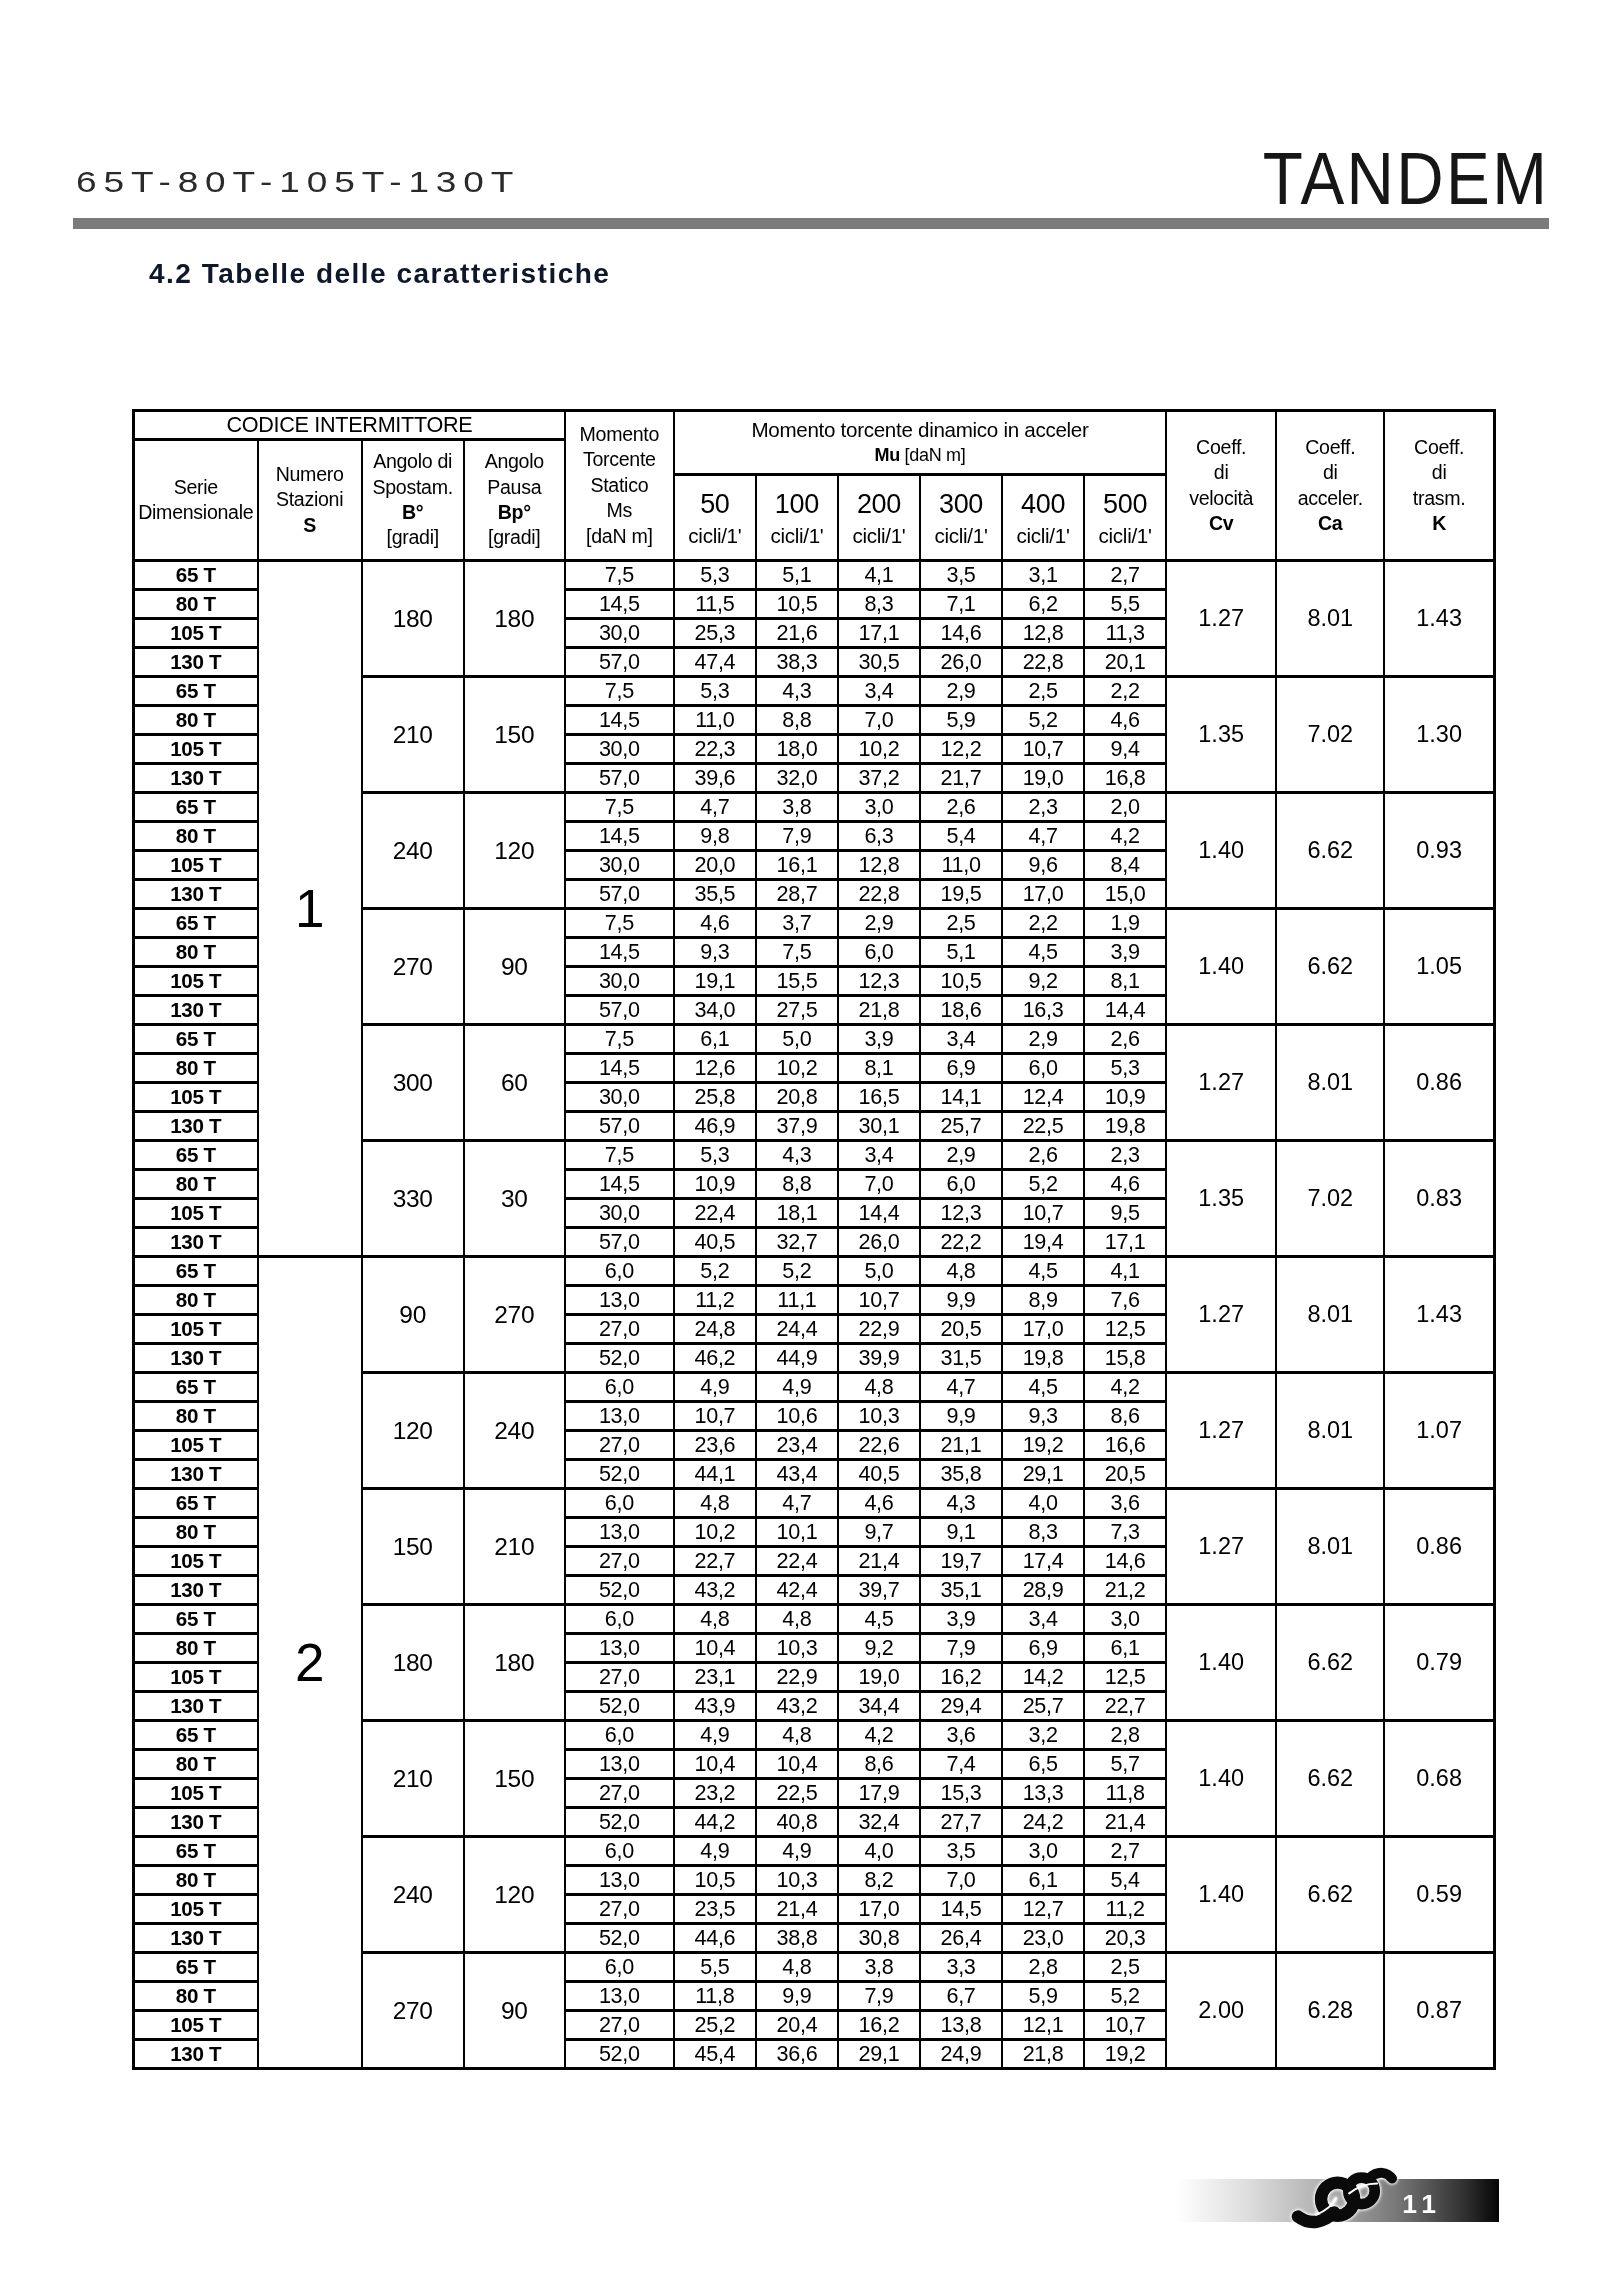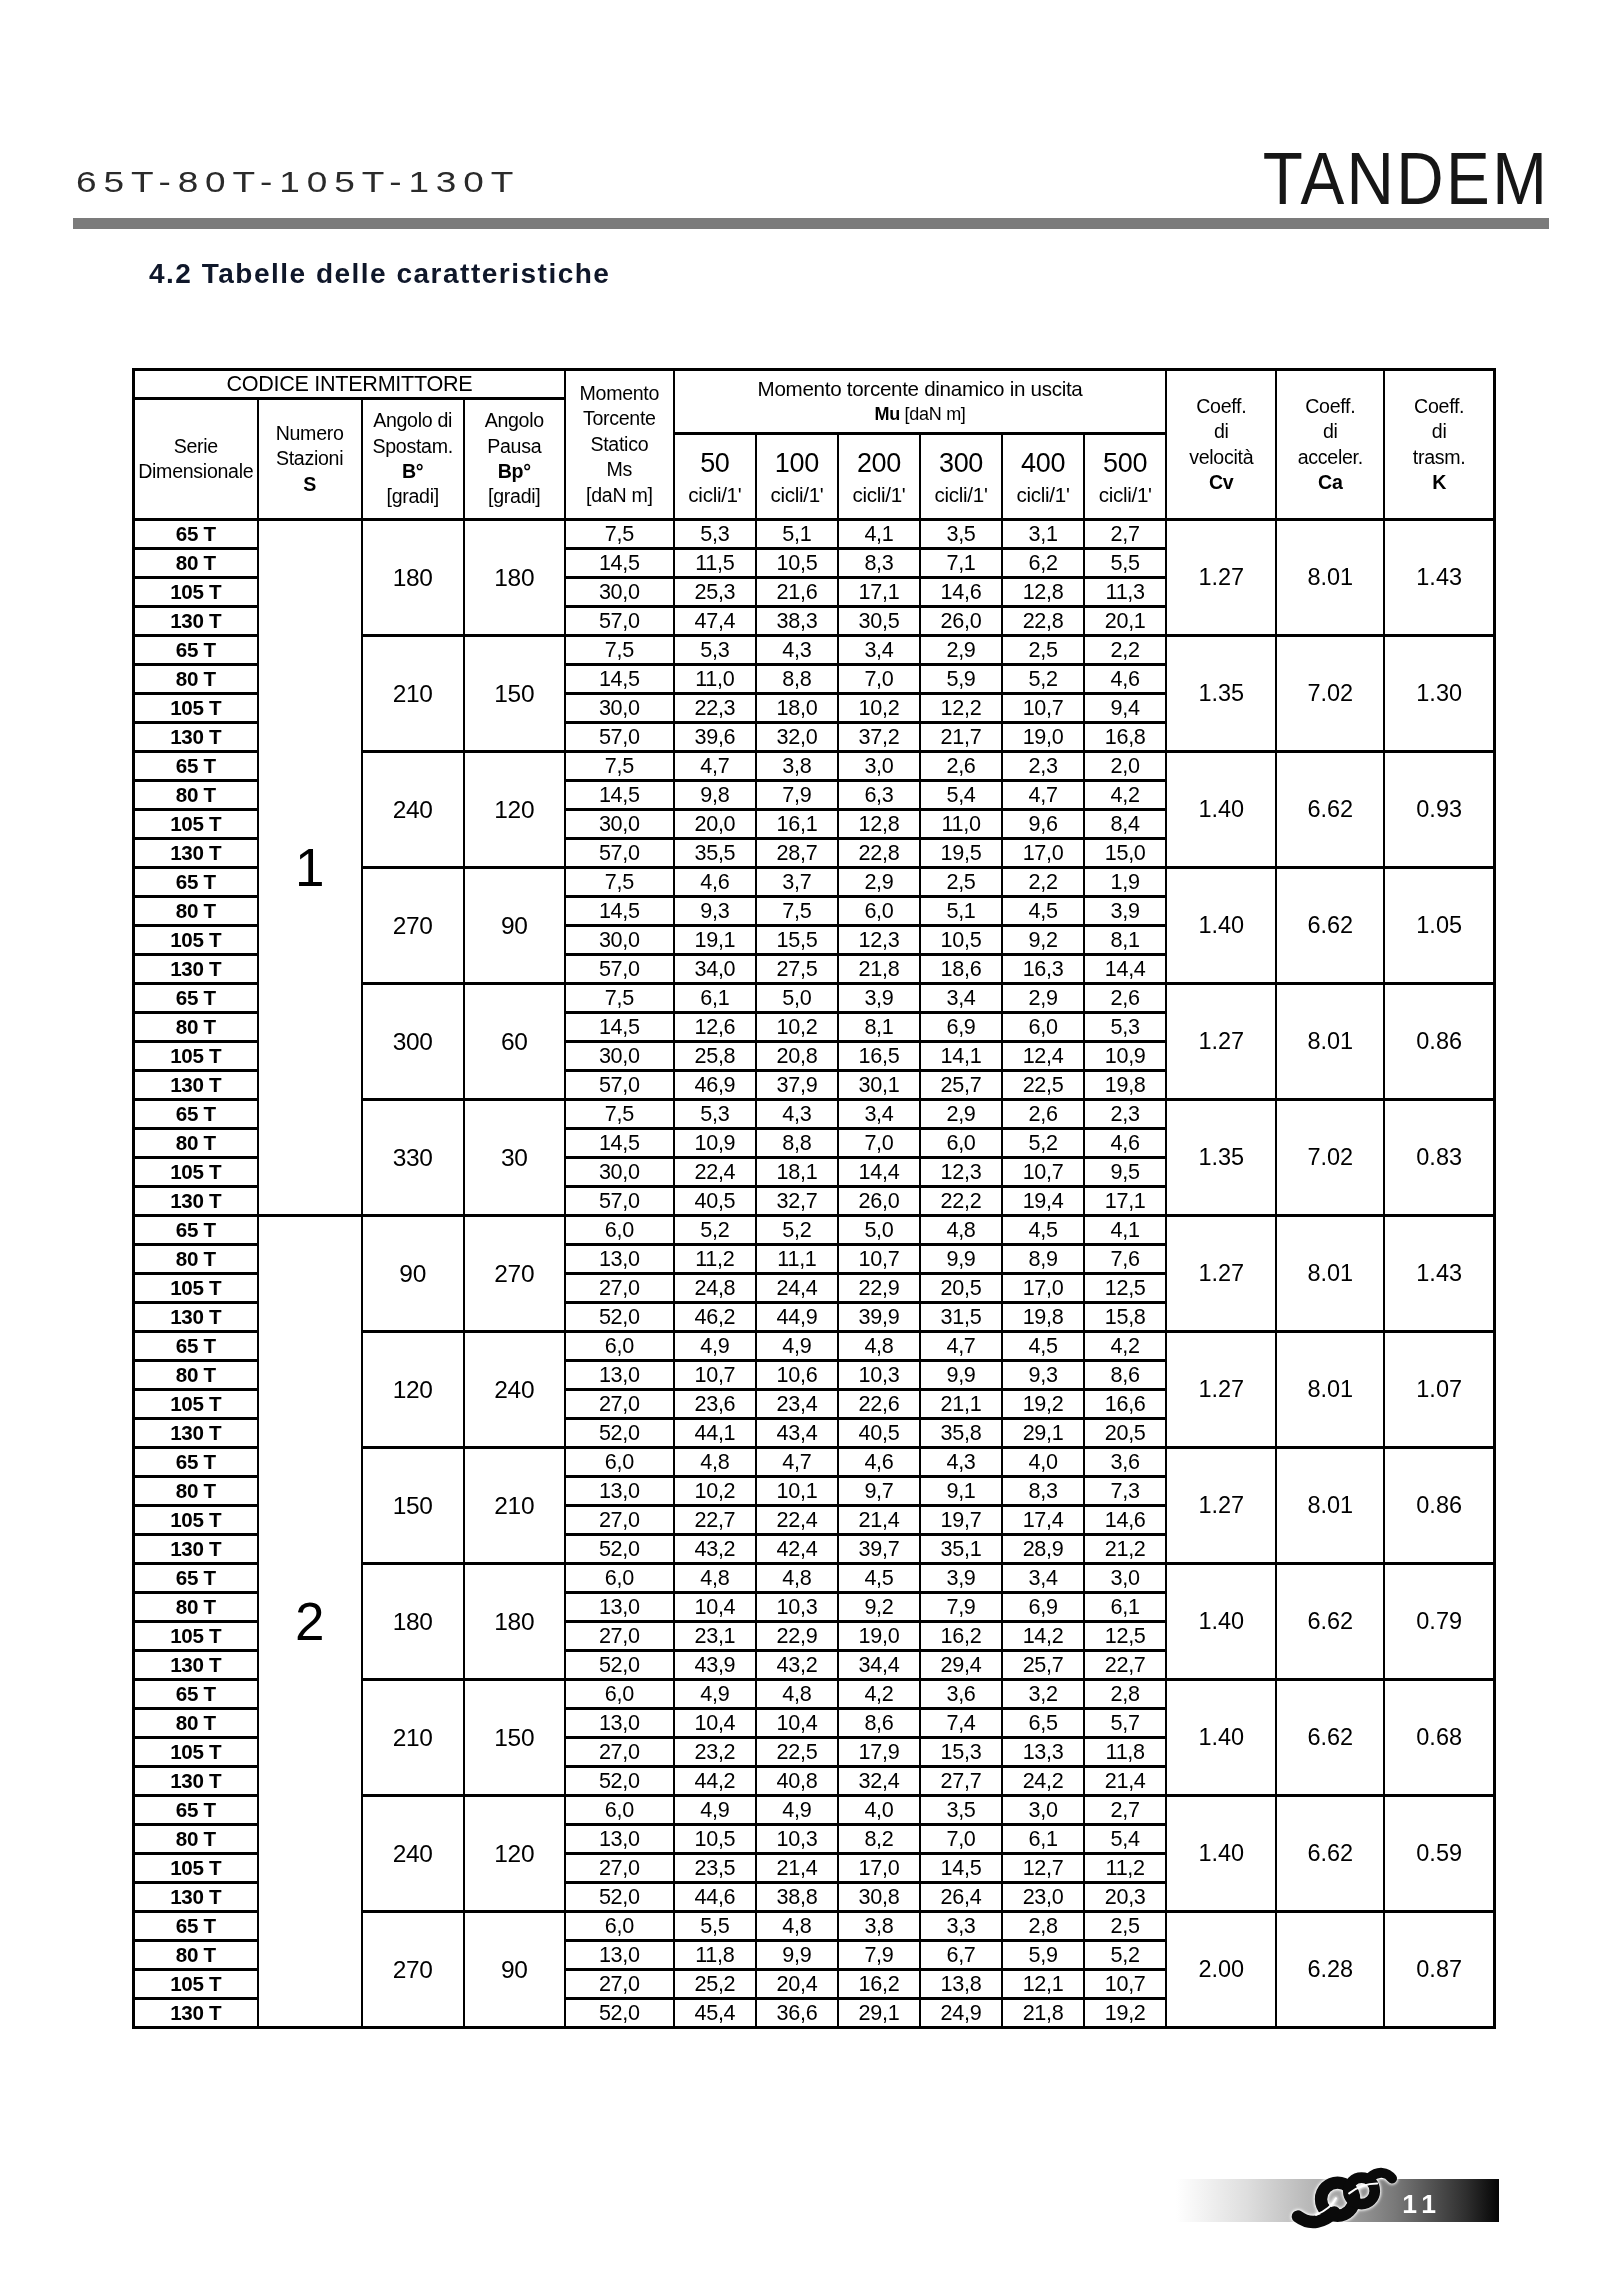--- a/index.html
+++ b/index.html
@@ -31,21 +31,21 @@
   table.char-table {
     position:absolute; left:132px; top:368px; width:1364px;
     border-collapse:collapse; table-layout:fixed;
     letter-spacing:-0.3px;
   }
   .char-table th, .char-table td {
     border:2.9px solid #000; border-top-width:3.9px; border-bottom-width:3.9px;
     padding:0; text-align:center; vertical-align:middle; overflow:hidden;
     background:#fff;
   }
-  .char-table { border:3.9px solid #000; }
+  .char-table { border:3.9px solid #000;margin-top:41px; }
   .char-table thead th { font-weight:normal; }
   .h-codice   { font-size:21.6px; }
   .h-cell     { font-size:19.6px; line-height:1.3; }
   .h-cell .b  { font-weight:bold; }
   .mu-line1   { font-size:20.6px; line-height:1.3; }
   .mu-line2   { font-size:18px; line-height:1.3; }
   .mu-line2 .b{ font-weight:bold; }
   .cicli-v    { font-size:27px; line-height:1.4; }
   .cicli-u    { font-size:20.6px; line-height:1.2; }
   td.c-serie    { font-weight:bold; font-size:20.6px; }
@@ -98,21 +98,21 @@
         <tr style="height: 28px;">
           <th class="h-codice" colspan="4">CODICE INTERMITTORE</th>
           <th class="h-cell" rowspan="3">
             <div>Momento</div>
             <div>Torcente</div>
             <div>Statico</div>
             <div>Ms</div>
             <div>[daN m]</div>
           </th>
           <th colspan="6" rowspan="2">
-            <div class="mu-line1">Momento torcente dinamico in uscita</div>
+            <div class="mu-line1">Momento torcente dinamico in acceler</div>
             <div class="mu-line2"><span class="b">Mu</span> [daN m]</div>
           </th>
           <th class="h-cell" rowspan="3">
             <div>Coeff.</div>
             <div>di</div>
             <div>velocità</div>
             <div><span class="b">Cv</span></div>
           </th>
           <th class="h-cell" rowspan="3">
             <div>Coeff.</div>

